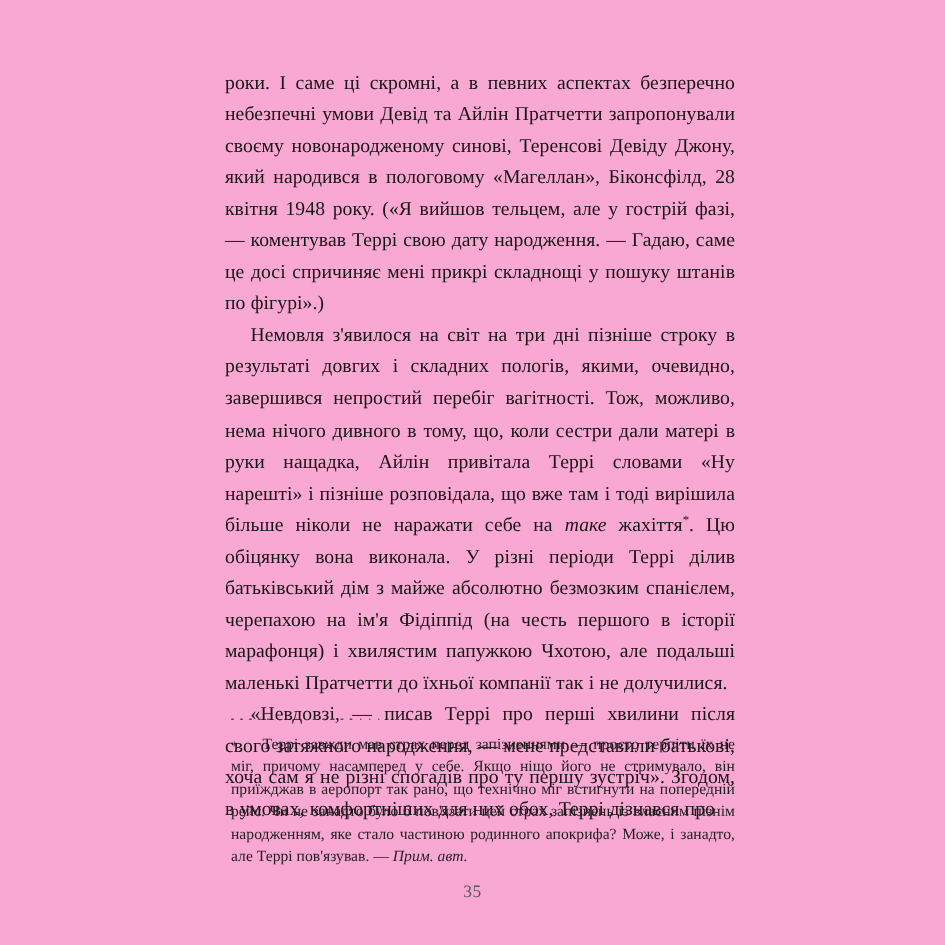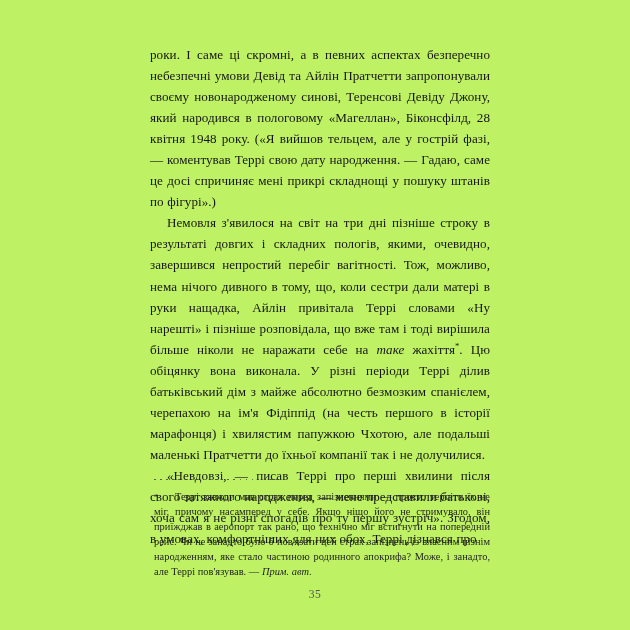--- a/index.html
+++ b/index.html
@@ -4,21 +4,21 @@
 <style>
   html, body {
     margin: 0;
     padding: 0;
     background: #ffffff;
   }
   .page {
     position: relative;
     width: 630px;
     height: 630px;
-    background: #bef264;
+    background: #f9a8d4;
     overflow: hidden;
     font-family: "Liberation Serif", "DejaVu Serif", serif;
     color: #1a1a1a;
   }
 
   
   .textblock {
     position: absolute;
     left: 150px;
     top: 44px;

